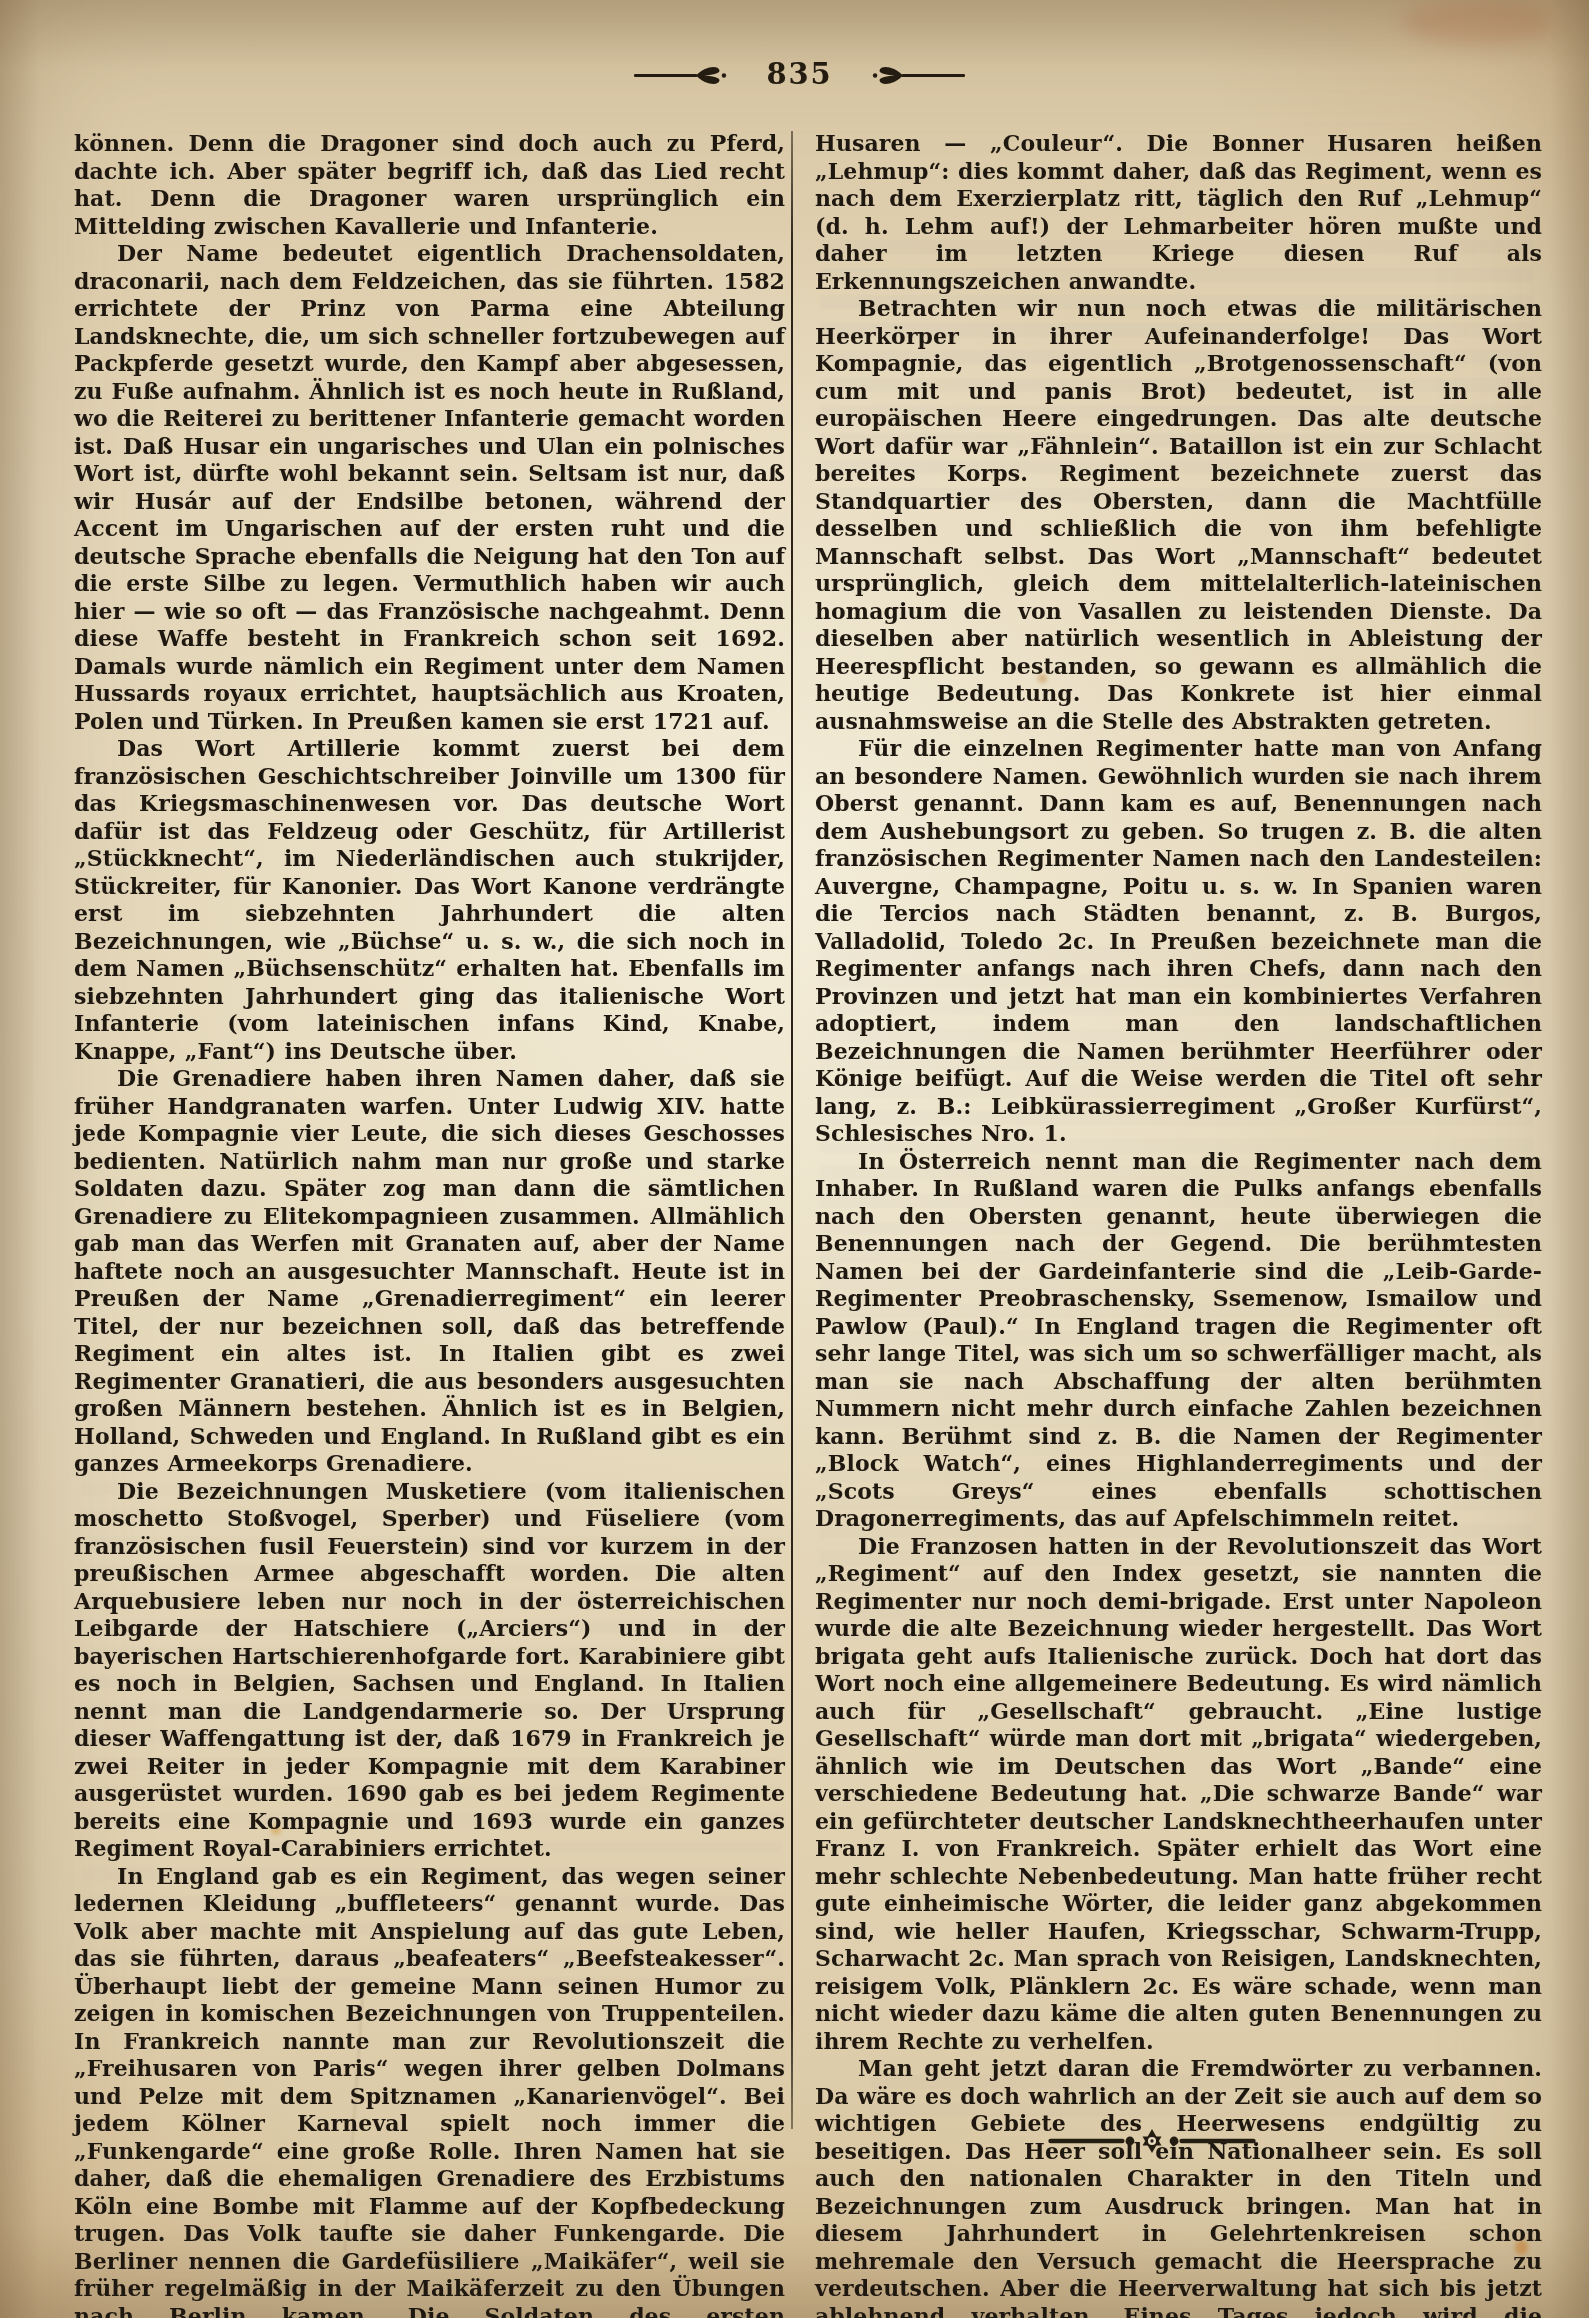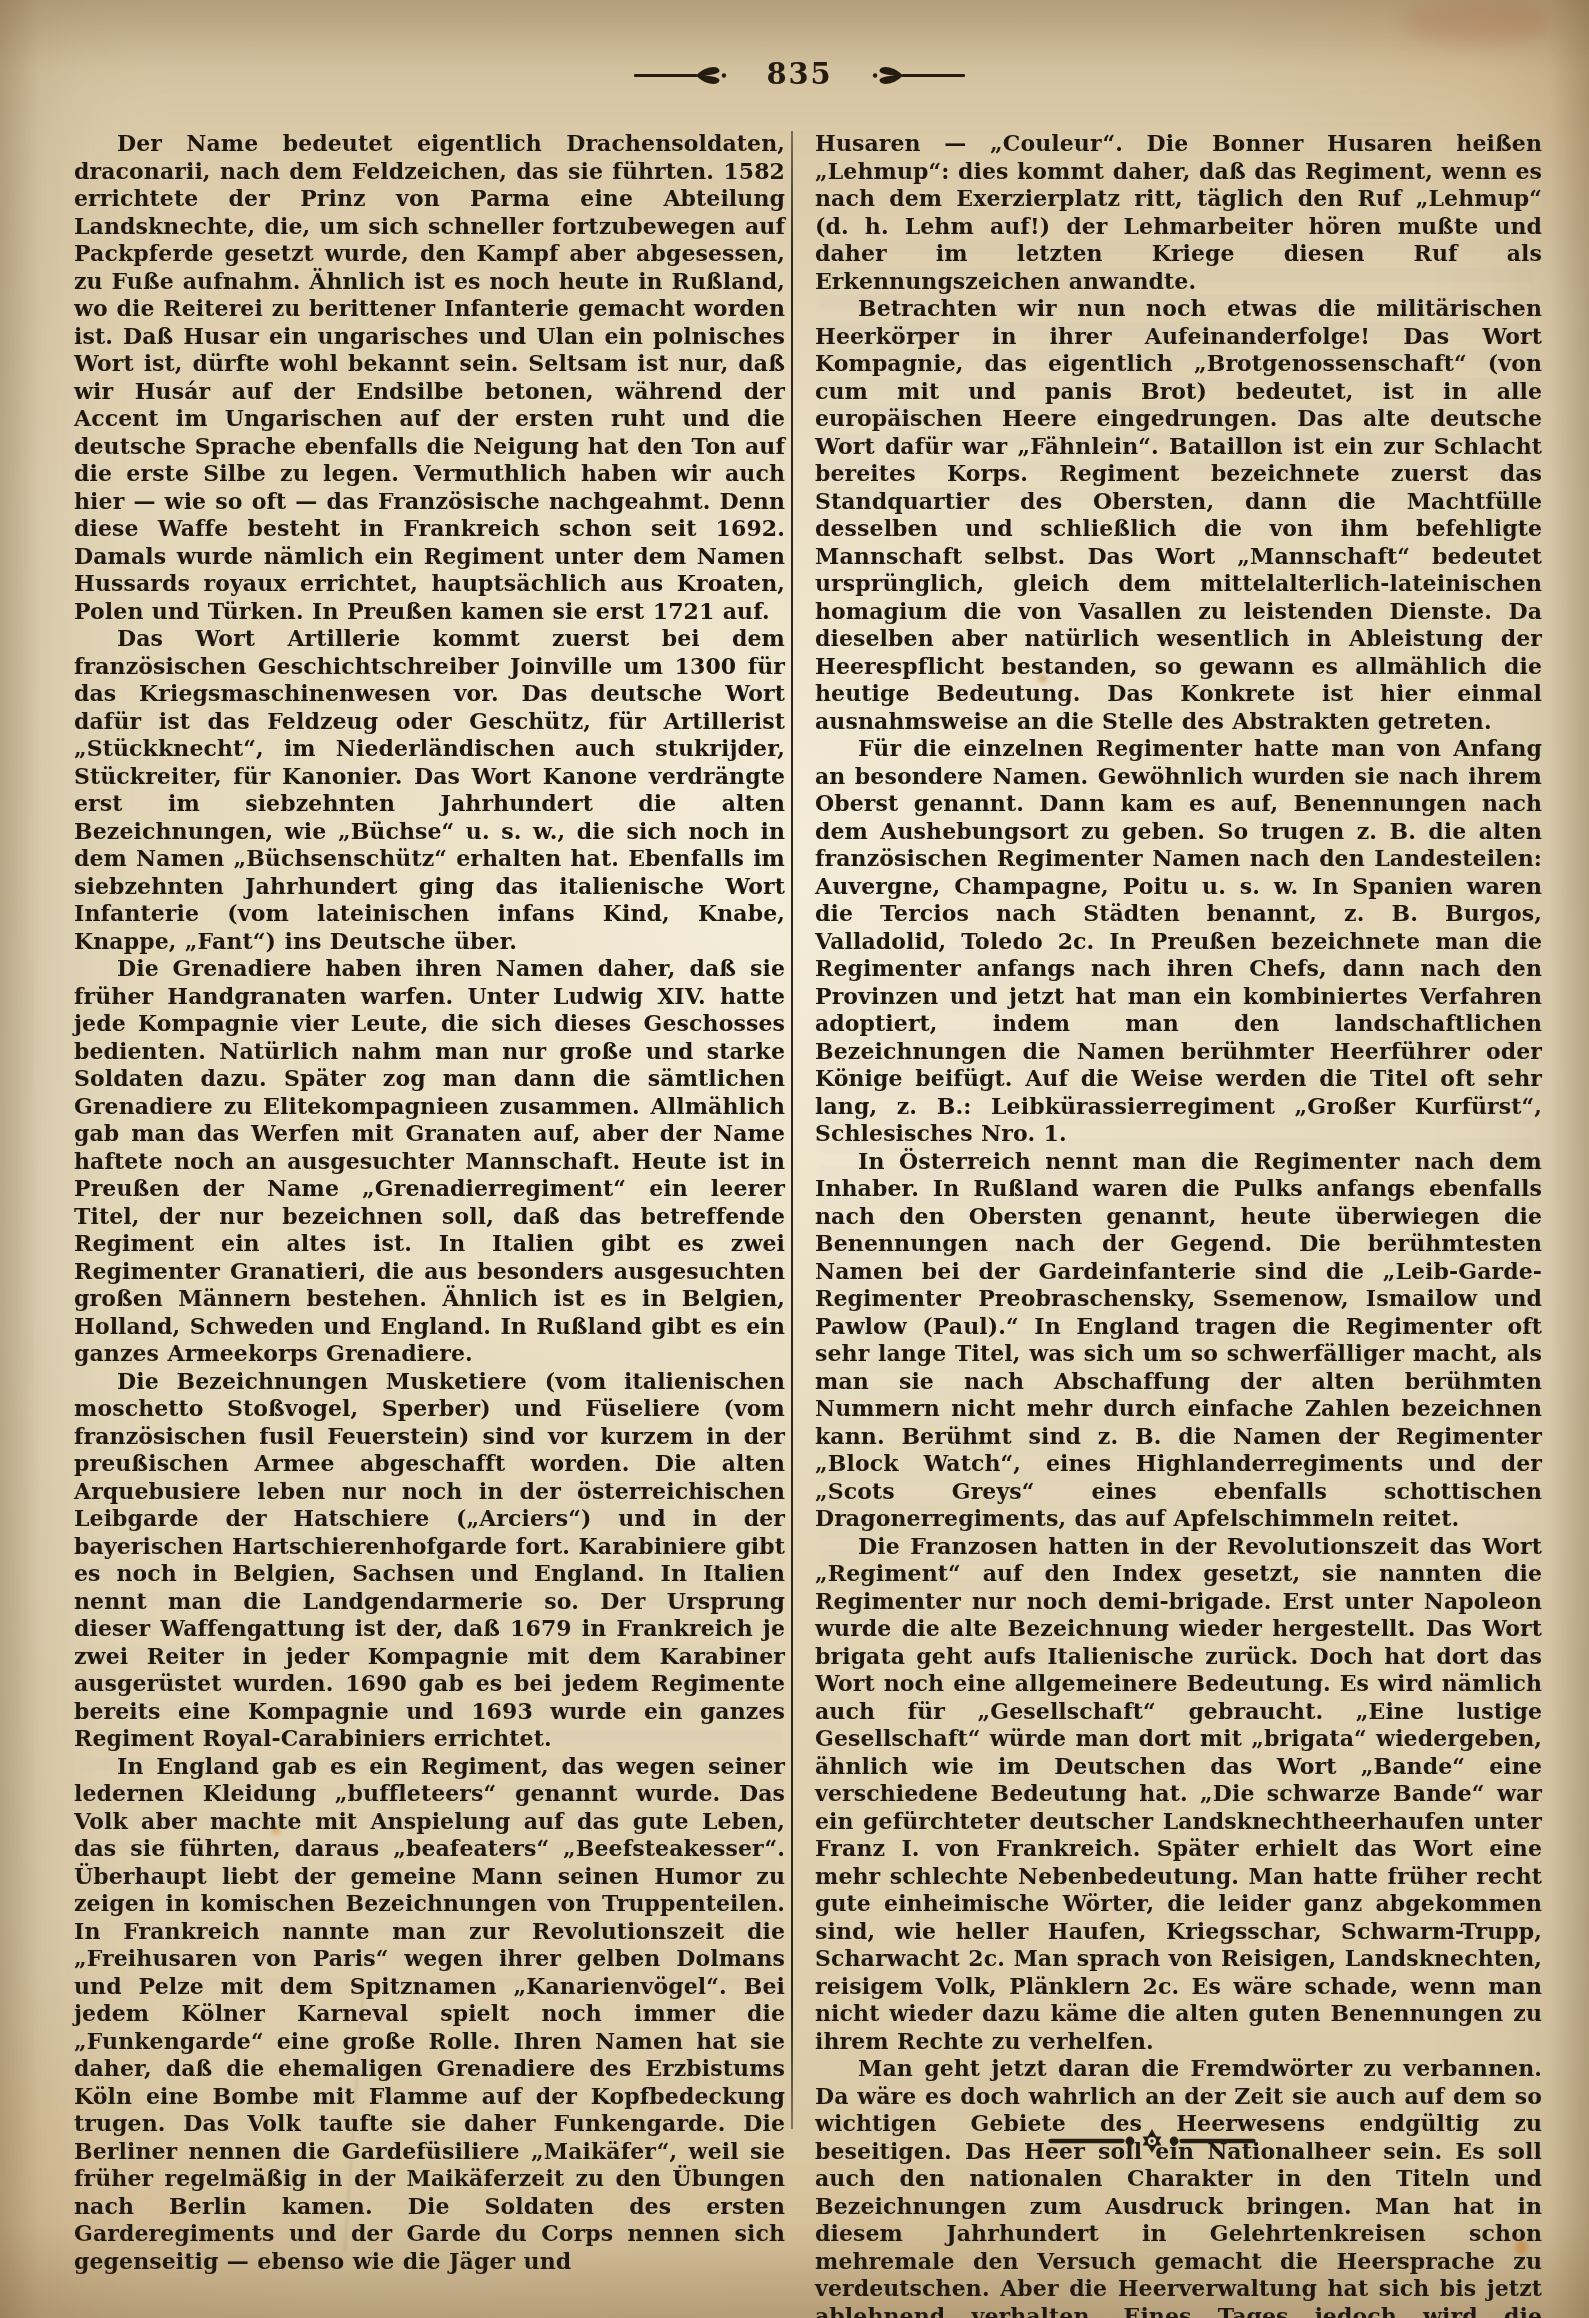--- a/index.html
+++ b/index.html
@@ -94,20 +94,21 @@
     </svg>
     <span class="page-number">835</span>
     <svg class="orn flip" viewBox="0 0 150 36" aria-hidden="true">
       <line x1="2" y1="18" x2="98" y2="18" stroke="currentColor" stroke-width="5" stroke-linecap="round"></line>
       <path d="M98 18 C112 3 133 1 135 10 C136 15 122 17 111 18 C122 19 136 21 135 26 C133 35 112 33 98 18 Z" fill="currentColor"></path>
       <circle cx="142" cy="18" r="3.5" fill="currentColor"></circle>
     </svg>
   </div>
 
   <div class="column col-left" id="col-left">
+      <p class="para">können. Denn die Dragoner sind doch auch zu Pferd, dachte ich. Aber später begriff ich, daß das Lied recht hat. Denn die Dragoner waren ursprünglich ein Mittelding zwischen Kavallerie und Infanterie.</p>
       <p class="para indent">Der Name bedeutet eigentlich Drachensoldaten, draconarii, nach dem Feldzeichen, das sie führten. 1582 errichtete der Prinz von Parma eine Abteilung Landsknechte, die, um sich schneller fortzubewegen auf Packpferde gesetzt wurde, den Kampf aber abgesessen, zu Fuße aufnahm. Ähnlich ist es noch heute in Rußland, wo die Reiterei zu berittener Infanterie gemacht worden ist. Daß Husar ein ungarisches und Ulan ein polnisches Wort ist, dürfte wohl bekannt sein. Seltsam ist nur, daß wir Husár auf der Endsilbe betonen, während der Accent im Ungarischen auf der ersten ruht und die deutsche Sprache ebenfalls die Neigung hat den Ton auf die erste Silbe zu legen. Vermuthlich haben wir auch hier — wie so oft — das Französische nachgeahmt. Denn diese Waffe besteht in Frankreich schon seit 1692. Damals wurde nämlich ein Regiment unter dem Namen Hussards royaux errichtet, hauptsächlich aus Kroaten, Polen und Türken. In Preußen kamen sie erst 1721 auf.</p>
       <p class="para indent">Das Wort Artillerie kommt zuerst bei dem französischen Geschichtschreiber Joinville um 1300 für das Kriegsmaschinenwesen vor. Das deutsche Wort dafür ist das Feldzeug oder Geschütz, für Artillerist „Stückknecht“, im Niederländischen auch stukrijder, Stückreiter, für Kanonier. Das Wort Kanone verdrängte erst im siebzehnten Jahrhundert die alten Bezeichnungen, wie „Büchse“ u. s. w., die sich noch in dem Namen „Büchsenschütz“ erhalten hat. Ebenfalls im siebzehnten Jahrhundert ging das italienische Wort Infanterie (vom lateinischen infans Kind, Knabe, Knappe, „Fant“) ins Deutsche über.</p>
       <p class="para indent">Die Grenadiere haben ihren Namen daher, daß sie früher Handgranaten warfen. Unter Ludwig XIV. hatte jede Kompagnie vier Leute, die sich dieses Geschosses bedienten. Natürlich nahm man nur große und starke Soldaten dazu. Später zog man dann die sämtlichen Grenadiere zu Elitekompagnieen zusammen. Allmählich gab man das Werfen mit Granaten auf, aber der Name haftete noch an ausgesuchter Mannschaft. Heute ist in Preußen der Name „Grenadierregiment“ ein leerer Titel, der nur bezeichnen soll, daß das betreffende Regiment ein altes ist. In Italien gibt es zwei Regimenter Granatieri, die aus besonders ausgesuchten großen Männern bestehen. Ähnlich ist es in Belgien, Holland, Schweden und England. In Rußland gibt es ein ganzes Armeekorps Grenadiere.</p>
       <p class="para indent">Die Bezeichnungen Musketiere (vom italienischen moschetto Stoßvogel, Sperber) und Füseliere (vom französischen fusil Feuerstein) sind vor kurzem in der preußischen Armee abgeschafft worden. Die alten Arquebusiere leben nur noch in der österreichischen Leibgarde der Hatschiere („Arciers“) und in der bayerischen Hartschierenhofgarde fort. Karabiniere gibt es noch in Belgien, Sachsen und England. In Italien nennt man die Landgendarmerie so. Der Ursprung dieser Waffengattung ist der, daß 1679 in Frankreich je zwei Reiter in jeder Kompagnie mit dem Karabiner ausgerüstet wurden. 1690 gab es bei jedem Regimente bereits eine Kompagnie und 1693 wurde ein ganzes Regiment Royal-Carabiniers errichtet.</p>
       <p class="para indent">In England gab es ein Regiment, das wegen seiner ledernen Kleidung „buffleteers“ genannt wurde. Das Volk aber machte mit Anspielung auf das gute Leben, das sie führten, daraus „beafeaters“ „Beefsteakesser“. Überhaupt liebt der gemeine Mann seinen Humor zu zeigen in komischen Bezeichnungen von Truppenteilen. In Frankreich nannte man zur Revolutionszeit die „Freihusaren von Paris“ wegen ihrer gelben Dolmans und Pelze mit dem Spitznamen „Kanarienvögel“. Bei jedem Kölner Karneval spielt noch immer die „Funkengarde“ eine große Rolle. Ihren Namen hat sie daher, daß die ehemaligen Grenadiere des Erzbistums Köln eine Bombe mit Flamme auf der Kopfbedeckung trugen. Das Volk taufte sie daher Funkengarde. Die Berliner nennen die Gardefüsiliere „Maikäfer“, weil sie früher regelmäßig in der Maikäferzeit zu den Übungen nach Berlin kamen. Die Soldaten des ersten Garderegiments und der Garde du Corps nennen sich gegenseitig — ebenso wie die Jäger und</p>
     </div>
   <div class="col-rule"></div>
   <div class="column col-right" id="col-right">
       <p class="para">Husaren — „Couleur“. Die Bonner Husaren heißen „Lehmup“: dies kommt daher, daß das Regiment, wenn es nach dem Exerzierplatz ritt, täglich den Ruf „Lehmup“ (d. h. Lehm auf!) der Lehmarbeiter hören mußte und daher im letzten Kriege diesen Ruf als Erkennungszeichen anwandte.</p>
       <p class="para indent">Betrachten wir nun noch etwas die militärischen Heerkörper in ihrer Aufeinanderfolge! Das Wort Kompagnie, das eigentlich „Brotgenossenschaft“ (von cum mit und panis Brot) bedeutet, ist in alle europäischen Heere eingedrungen. Das alte deutsche Wort dafür war „Fähnlein“. Bataillon ist ein zur Schlacht bereites Korps. Regiment bezeichnete zuerst das Standquartier des Obersten, dann die Machtfülle desselben und schließlich die von ihm befehligte Mannschaft selbst. Das Wort „Mannschaft“ bedeutet ursprünglich, gleich dem mittelalterlich-lateinischen homagium die von Vasallen zu leistenden Dienste. Da dieselben aber natürlich wesentlich in Ableistung der Heerespflicht bestanden, so gewann es allmählich die heutige Bedeutung. Das Konkrete ist hier einmal ausnahmsweise an die Stelle des Abstrakten getreten.</p>

